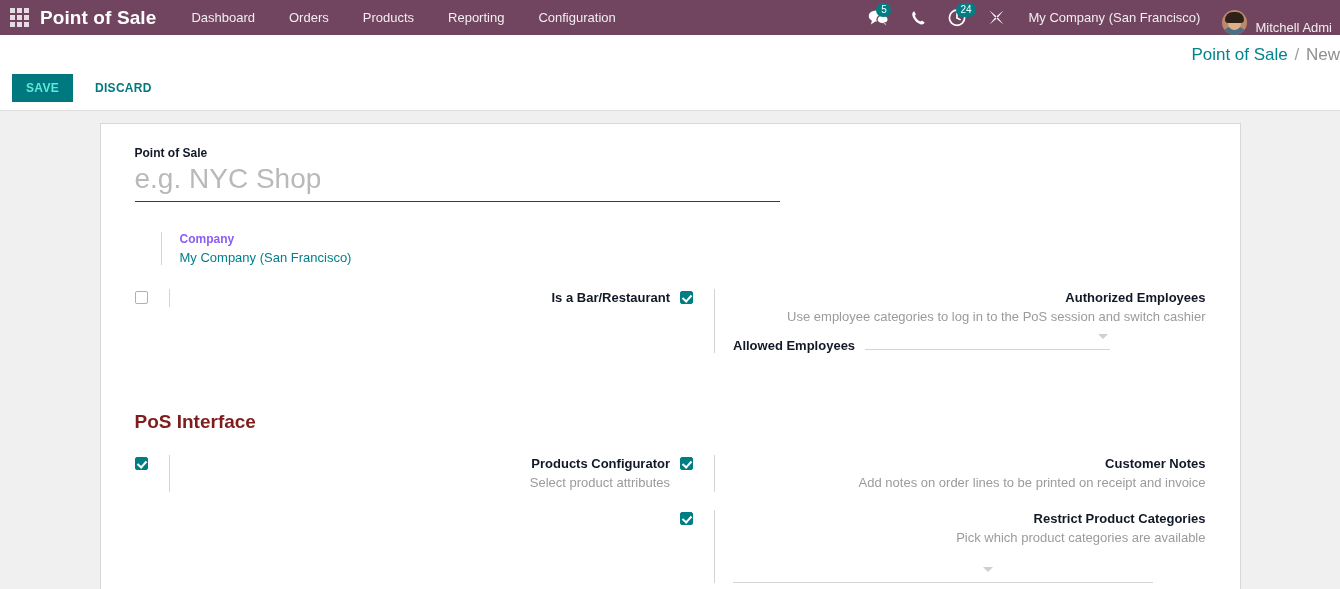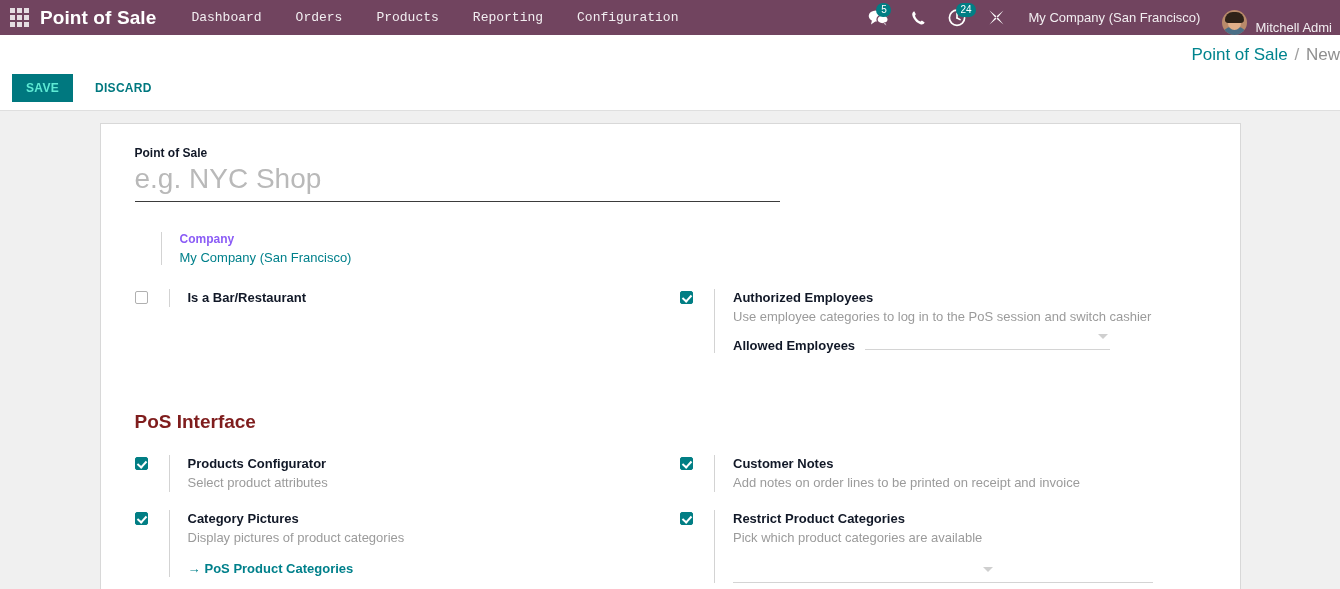--- a/index.html
+++ b/index.html
@@ -37,21 +37,21 @@
 
   .brand {
     font-size: 19px;
     font-weight: bold;
     color: #fff;
     letter-spacing: .1px;
     margin-right: 18px;
     cursor: pointer;
     white-space: nowrap;
   }
-  .nav-menu { display: flex; align-items: flex-end; font-family: Liberation Mono, monospace; }
+  .nav-menu { display: flex; align-items: flex-end; }
   .nav-item {
     font-size: 13px;
     color: #f2eef1;
     padding: 8px 17px;
     cursor: pointer;
     white-space: nowrap;
   }
 
   .nav-right {
     margin-left: auto;
@@ -201,21 +201,21 @@
     font-size: 13px;
     color: #00808b;
     cursor: pointer;
   }
 
   
   .settings-row {
     display: flex;
     width: 100%;
   }
-  .col { width: 50%; }
+  .col { width: 50%; text-align: right; }
   .col-right { padding-left: 10px; }
 
   .setting {
     display: flex;
     align-items: flex-start;
     margin-bottom: 18px;
   }
   .cb-wrap {
     width: 34px;
     flex: 0 0 34px;
@@ -463,32 +463,20 @@
         <div class="setting">
           <span class="cb-wrap">
             <span class="cb checked"></span>
           </span>
           <div class="setting-body">
             <div class="setting-label">Products Configurator</div>
             <div class="setting-help">Select product attributes</div>
           </div>
         </div>
 
-        <div class="setting">
-          <span class="cb-wrap">
-            <span class="cb checked"></span>
-          </span>
-          <div class="setting-body">
-            <div class="setting-label">Category Pictures</div>
-            <div class="setting-help">Display pictures of product categories</div>
-            <div class="internal-link">
-              <span class="arrow">→</span><span>PoS Product Categories</span>
-            </div>
-          </div>
-        </div>
 
       </div>
 
       <div class="col col-right">
 
         <div class="setting">
           <span class="cb-wrap">
             <span class="cb checked"></span>
           </span>
           <div class="setting-body">

